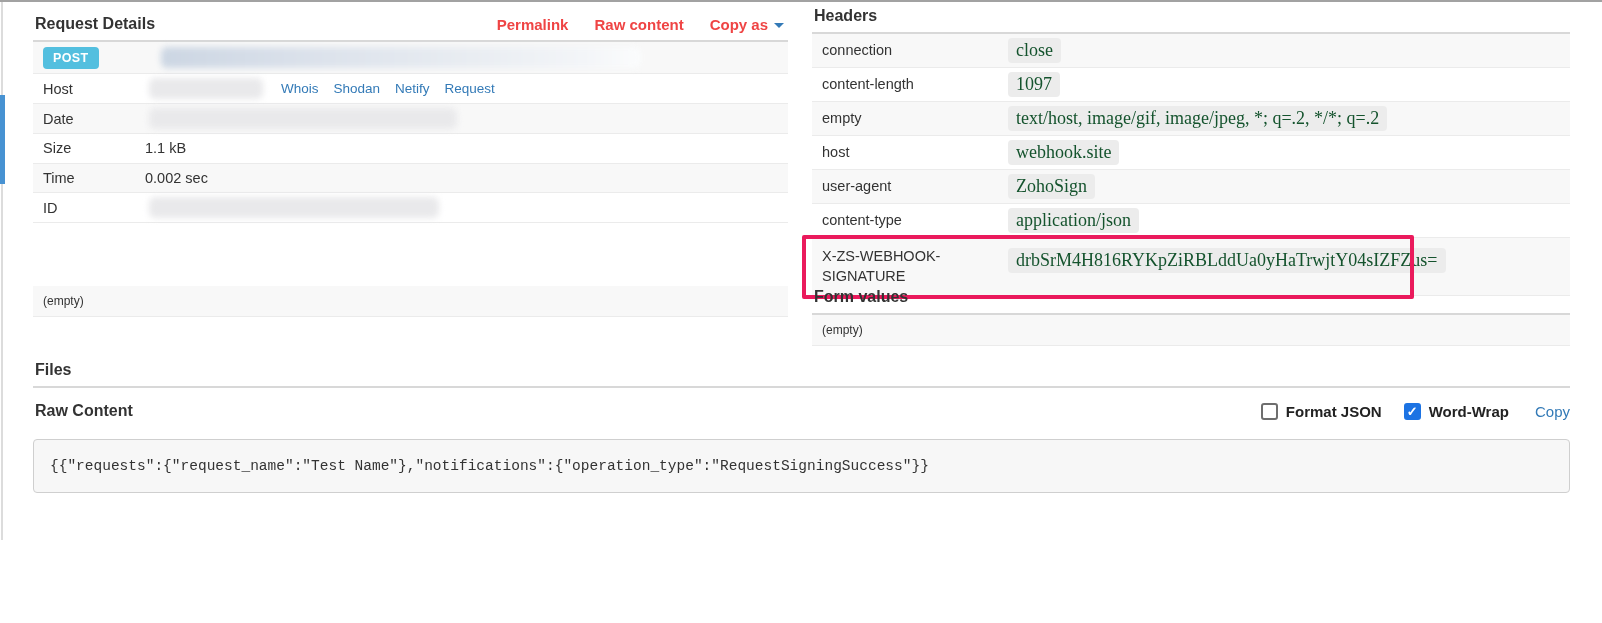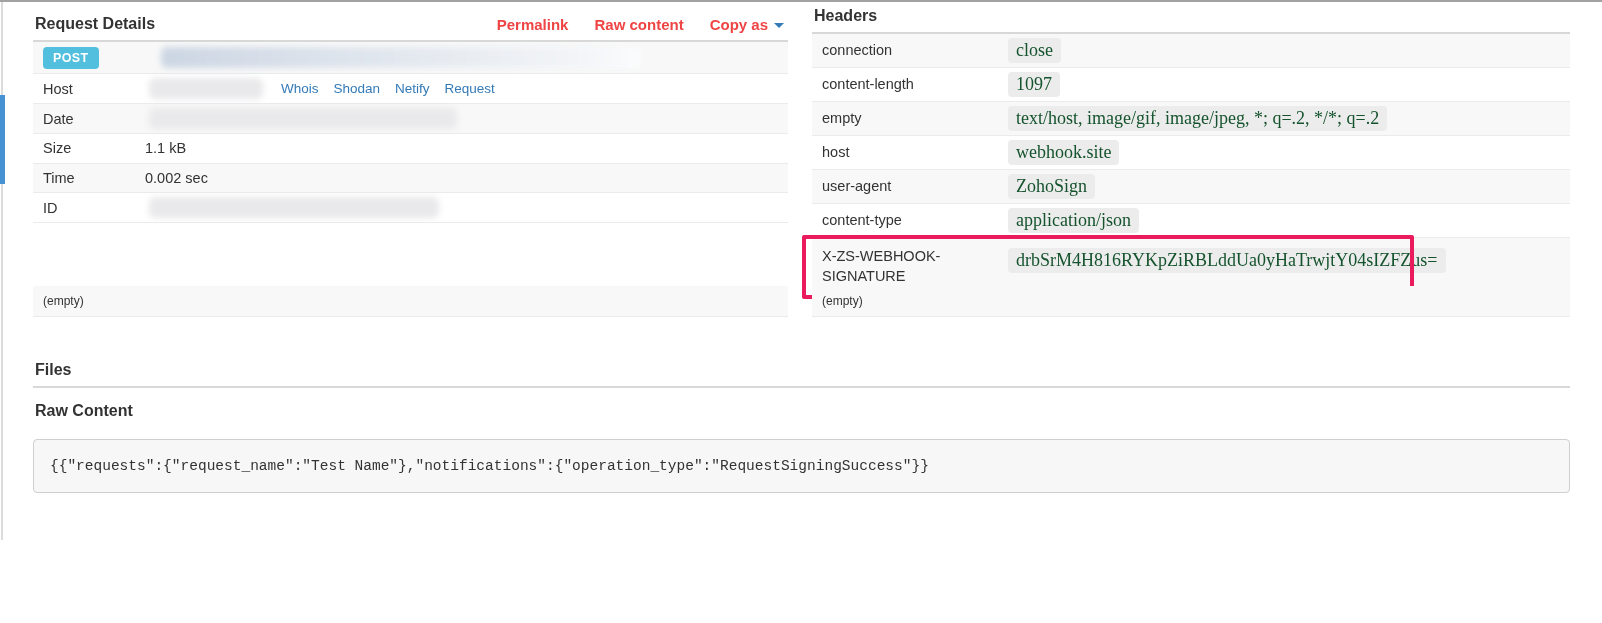--- a/index.html
+++ b/index.html
@@ -159,30 +159,46 @@
       <span class="chip">drbSrM4H816RYKpZiRBLddUa0yHaTrwjtY04sIZFZus=</span>
       <div class="hl-border"></div>
     </div>
   </section>
 
   <section id="query-strings">
     <div class="empty-row">(empty)</div>
   </section>
 
   <section id="form-values">
+    <div class="sec-head">
+      <div class="sec-title">Form values</div>
+    </div>
     <div class="empty-row">(empty)</div>
   </section>
 
   <section id="files">
     <div class="sec-head">
       <div class="sec-title">Files</div>
     </div>
   </section>
 
   <section id="raw-content">
     <div class="raw-head">
       <div class="sec-title">Raw Content</div>
+      <div class="raw-controls">
+        <div class="cb-wrap">
+          <span class="cb"></span>
+          <span class="cb-label">Format JSON</span>
+        </div>
+        <div class="cb-wrap">
+          <span class="cb checked">
+              <span class="glyph">✓</span>
+            </span>
+          <span class="cb-label">Word-Wrap</span>
+        </div>
+        <a class="copy-link">Copy</a>
+      </div>
     </div>
     <div class="raw-box">
       <code>{{"requests":{"request_name":"Test Name"},"notifications":{"operation_type":"RequestSigningSuccess"}}</code>
     </div>
   </section>
 </div>
 
 </body></html>

